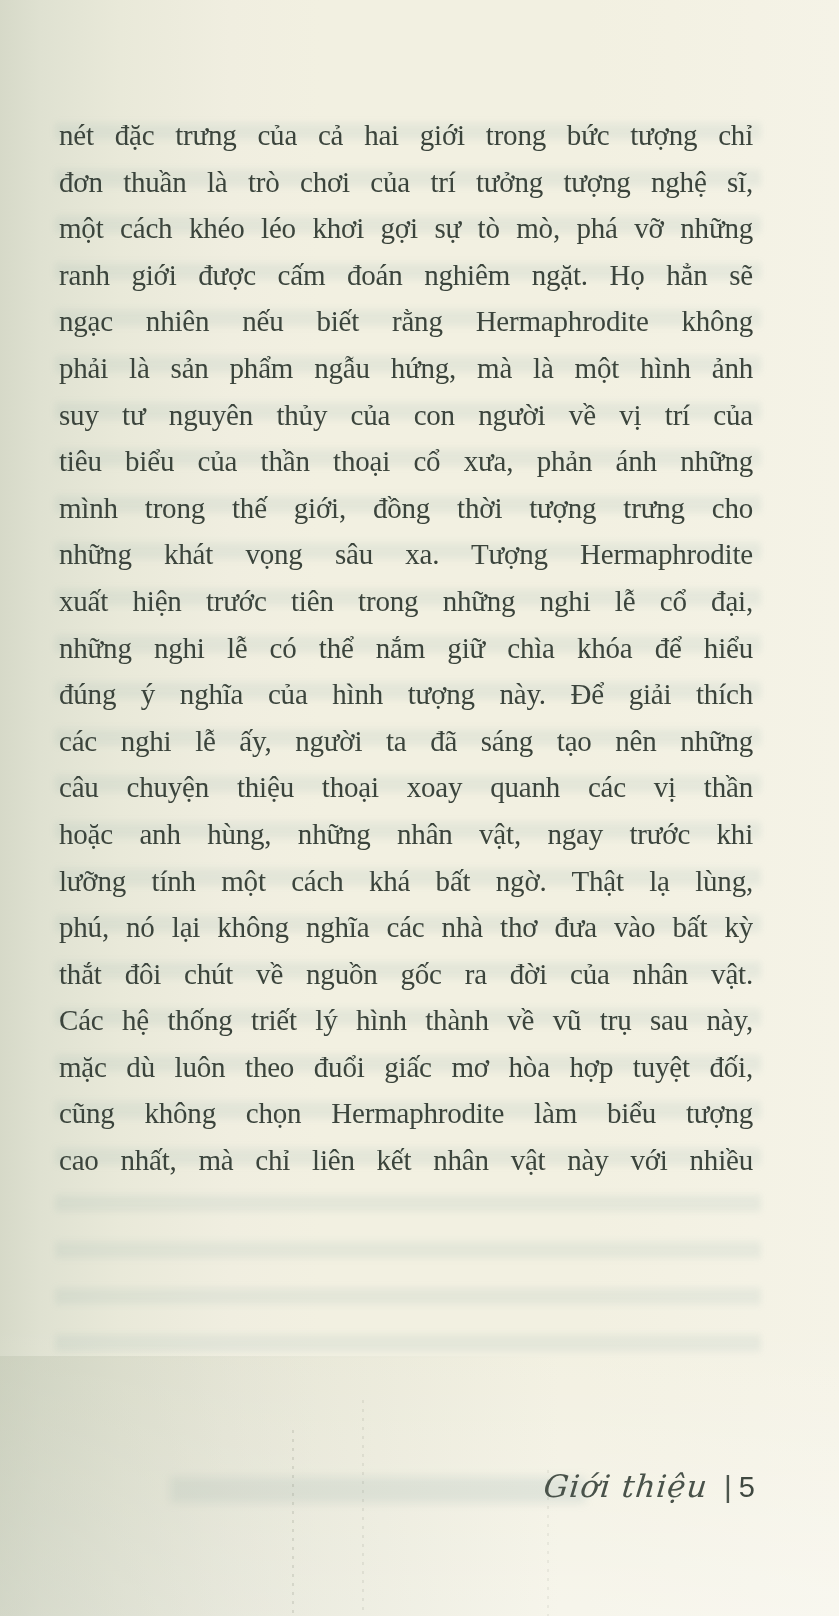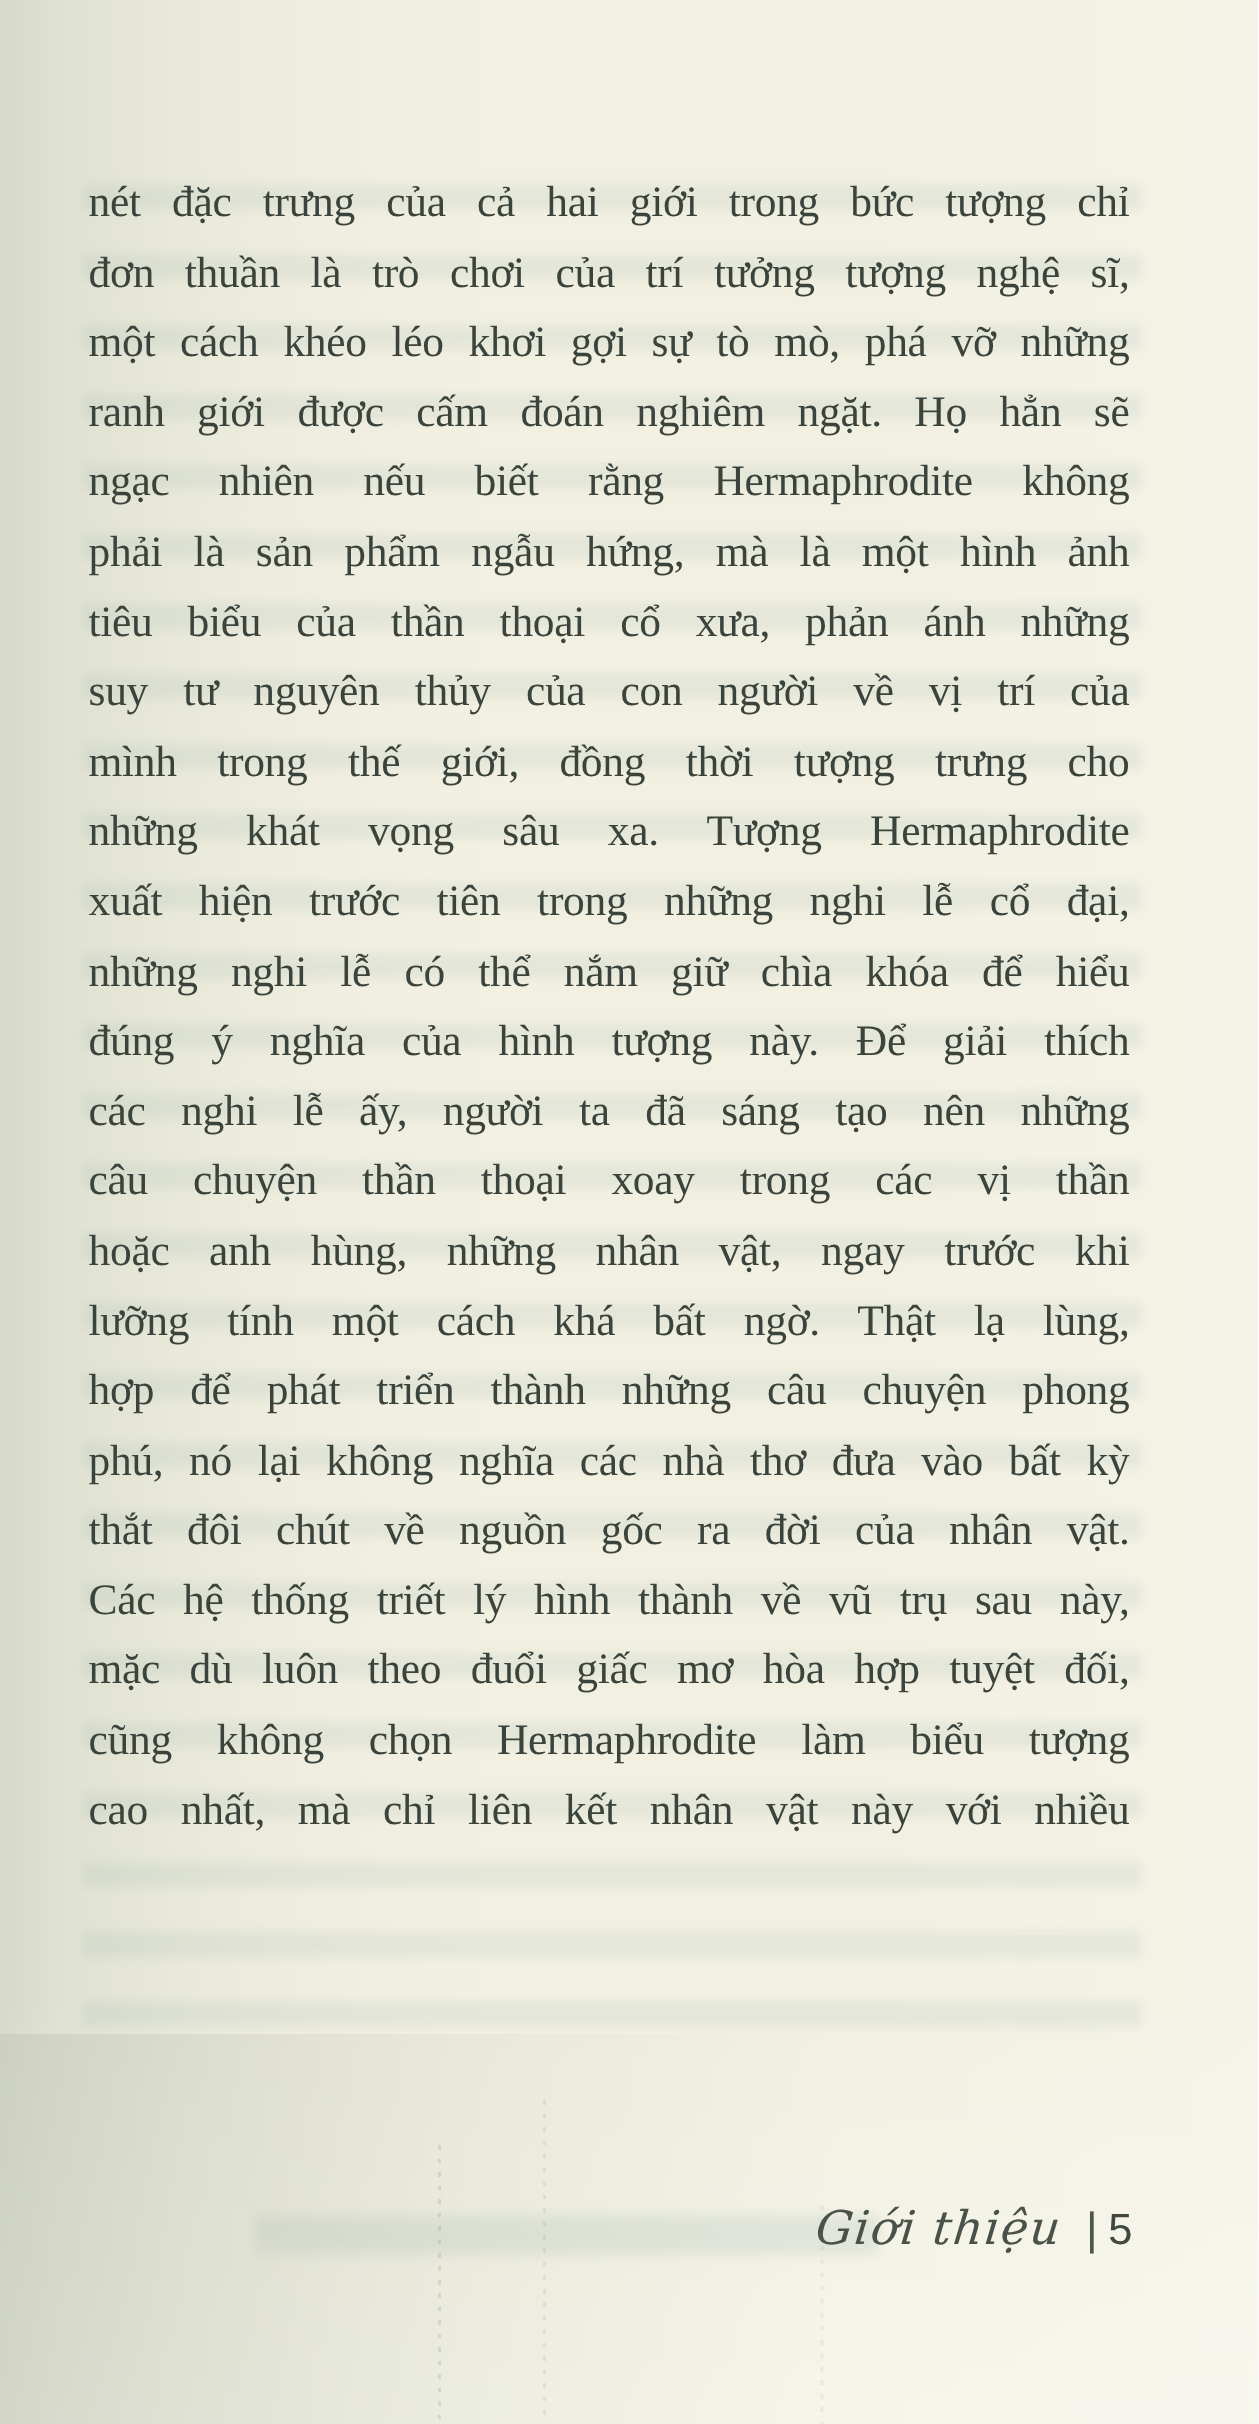--- a/index.html
+++ b/index.html
@@ -131,45 +131,44 @@
       <div class="line">đơn thuần là trò chơi của trí tưởng tượng nghệ sĩ,</div>
 
       <div class="line">một cách khéo léo khơi gợi sự tò mò, phá vỡ những</div>
 
       <div class="line">ranh giới được cấm đoán nghiêm ngặt. Họ hẳn sẽ</div>
 
       <div class="line">ngạc nhiên nếu biết rằng Hermaphrodite không</div>
 
       <div class="line">phải là sản phẩm ngẫu hứng, mà là một hình ảnh</div>
 
+      <div class="line">suy tư nguyên thủy của con người về vị trí của</div>
+
       <div class="line">tiêu biểu của thần thoại cổ xưa, phản ánh những</div>
-
-      <div class="line">suy tư nguyên thủy của con người về vị trí của</div>
 
       <div class="line">mình trong thế giới, đồng thời tượng trưng cho</div>
 
       <div class="line">những khát vọng sâu xa. Tượng Hermaphrodite</div>
 
       <div class="line">xuất hiện trước tiên trong những nghi lễ cổ đại,</div>
 
       <div class="line">những nghi lễ có thể nắm giữ chìa khóa để hiểu</div>
 
       <div class="line">đúng ý nghĩa của hình tượng này. Để giải thích</div>
 
       <div class="line">các nghi lễ ấy, người ta đã sáng tạo nên những</div>
 
-      <div class="line">câu chuyện thần thoại xoay trong các vị thần</div>
+      <div class="line">câu chuyện thiệu thoại xoay quanh các vị thần</div>
 
       <div class="line">hoặc anh hùng, những nhân vật, ngay trước khi</div>
 
 
       <div class="line">lưỡng tính một cách khá bất ngờ. Thật lạ lùng,</div>
 
 
-      <div class="line">hợp để phát triển thành những câu chuyện phong</div>
 
       <div class="line">phú, nó lại không nghĩa các nhà thơ đưa vào bất kỳ</div>
 
 
       <div class="line">thắt đôi chút về nguồn gốc ra đời của nhân vật.</div>
 
       <div class="line">Các hệ thống triết lý hình thành về vũ trụ sau này,</div>
 
       <div class="line">mặc dù luôn theo đuổi giấc mơ hòa hợp tuyệt đối,</div>
 

